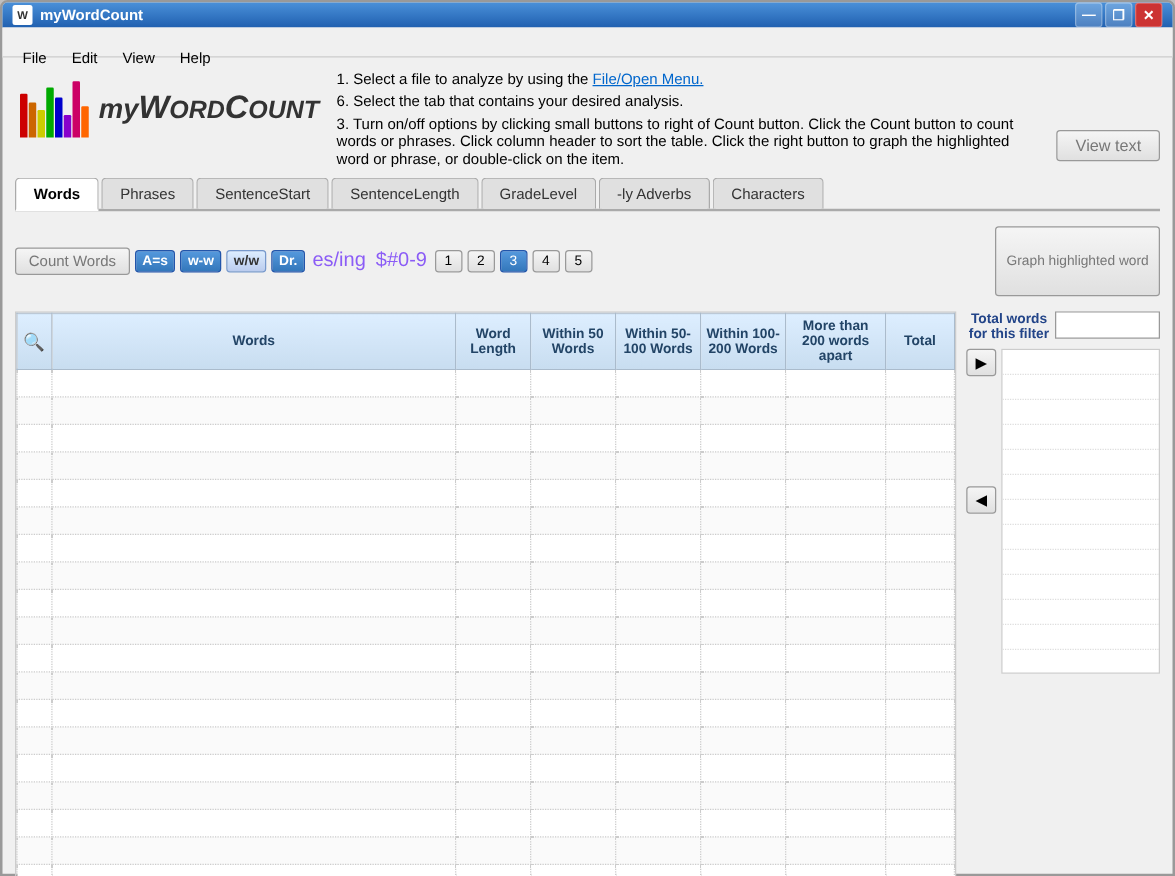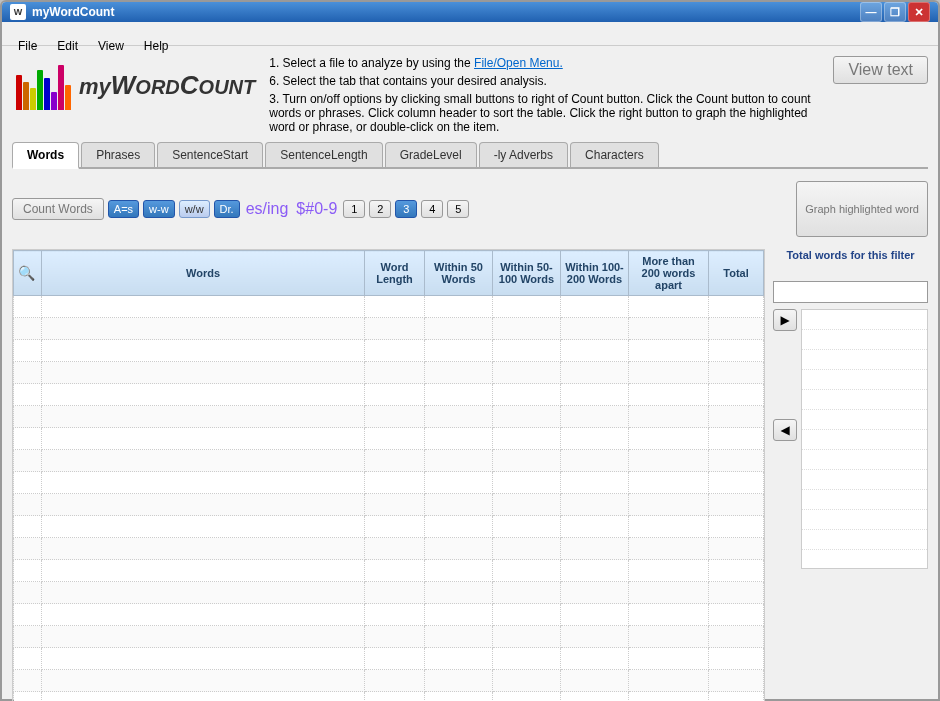--- a/index.html
+++ b/index.html
@@ -127,24 +127,25 @@
       color: #0066cc;
       text-decoration: underline;
       cursor: pointer;
     }
     .view-text-btn {
       background: linear-gradient(to bottom, #f5f5f5, #e0e0e0);
       border: 1px solid #999;
       border-radius: 3px;
       padding: 4px 14px;
       cursor: pointer;
-      font-size: 16px;
+      font-size: 13px;
       color: #777;
       white-space: nowrap;
       align-self: flex-start;
+      margin-top: 48px;
     }
     .tabs-bar {
       display: flex;
       gap: 0;
       border-bottom: 2px solid #aaa;
     }
     .tab {
       padding: 5px 14px;
       border: 1px solid #aaa;
       border-bottom: none;
@@ -177,21 +178,21 @@
       font-size: 12px;
       color: #777;
     }
     .btn-toggle {
       background: linear-gradient(to bottom, #ddeeff, #bbccee);
       border: 1px solid #7799cc;
       border-radius: 3px;
       padding: 2px 5px;
       cursor: pointer;
       font-size: 11px;
-      font-weight: normal;
+      font-weight: bold;
       color: #333;
       min-width: 26px;
       text-align: center;
     }
     .btn-toggle.active {
       background: linear-gradient(to bottom, #5599dd, #3377bb);
       color: white;
       border-color: #2255aa;
     }
     .btn-page {
@@ -273,22 +274,22 @@
       border: 1px solid #999;
       border-radius: 3px;
       padding: 21px 8px;
       cursor: pointer;
       font-size: 11px;
       color: #777;
       text-align: center;
     }
     .total-words-section {
       display: flex;
-      flex-direction: column;
-      gap: 20px;
+      flex-direction: row;
+      gap: 3px;
     }
     .total-words-label {
       font-size: 11px;
       color: #224488;
       font-weight: bold;
       text-align: center;
     }
     .total-words-input {
       border: 1px solid #999;
       height: 22px;

